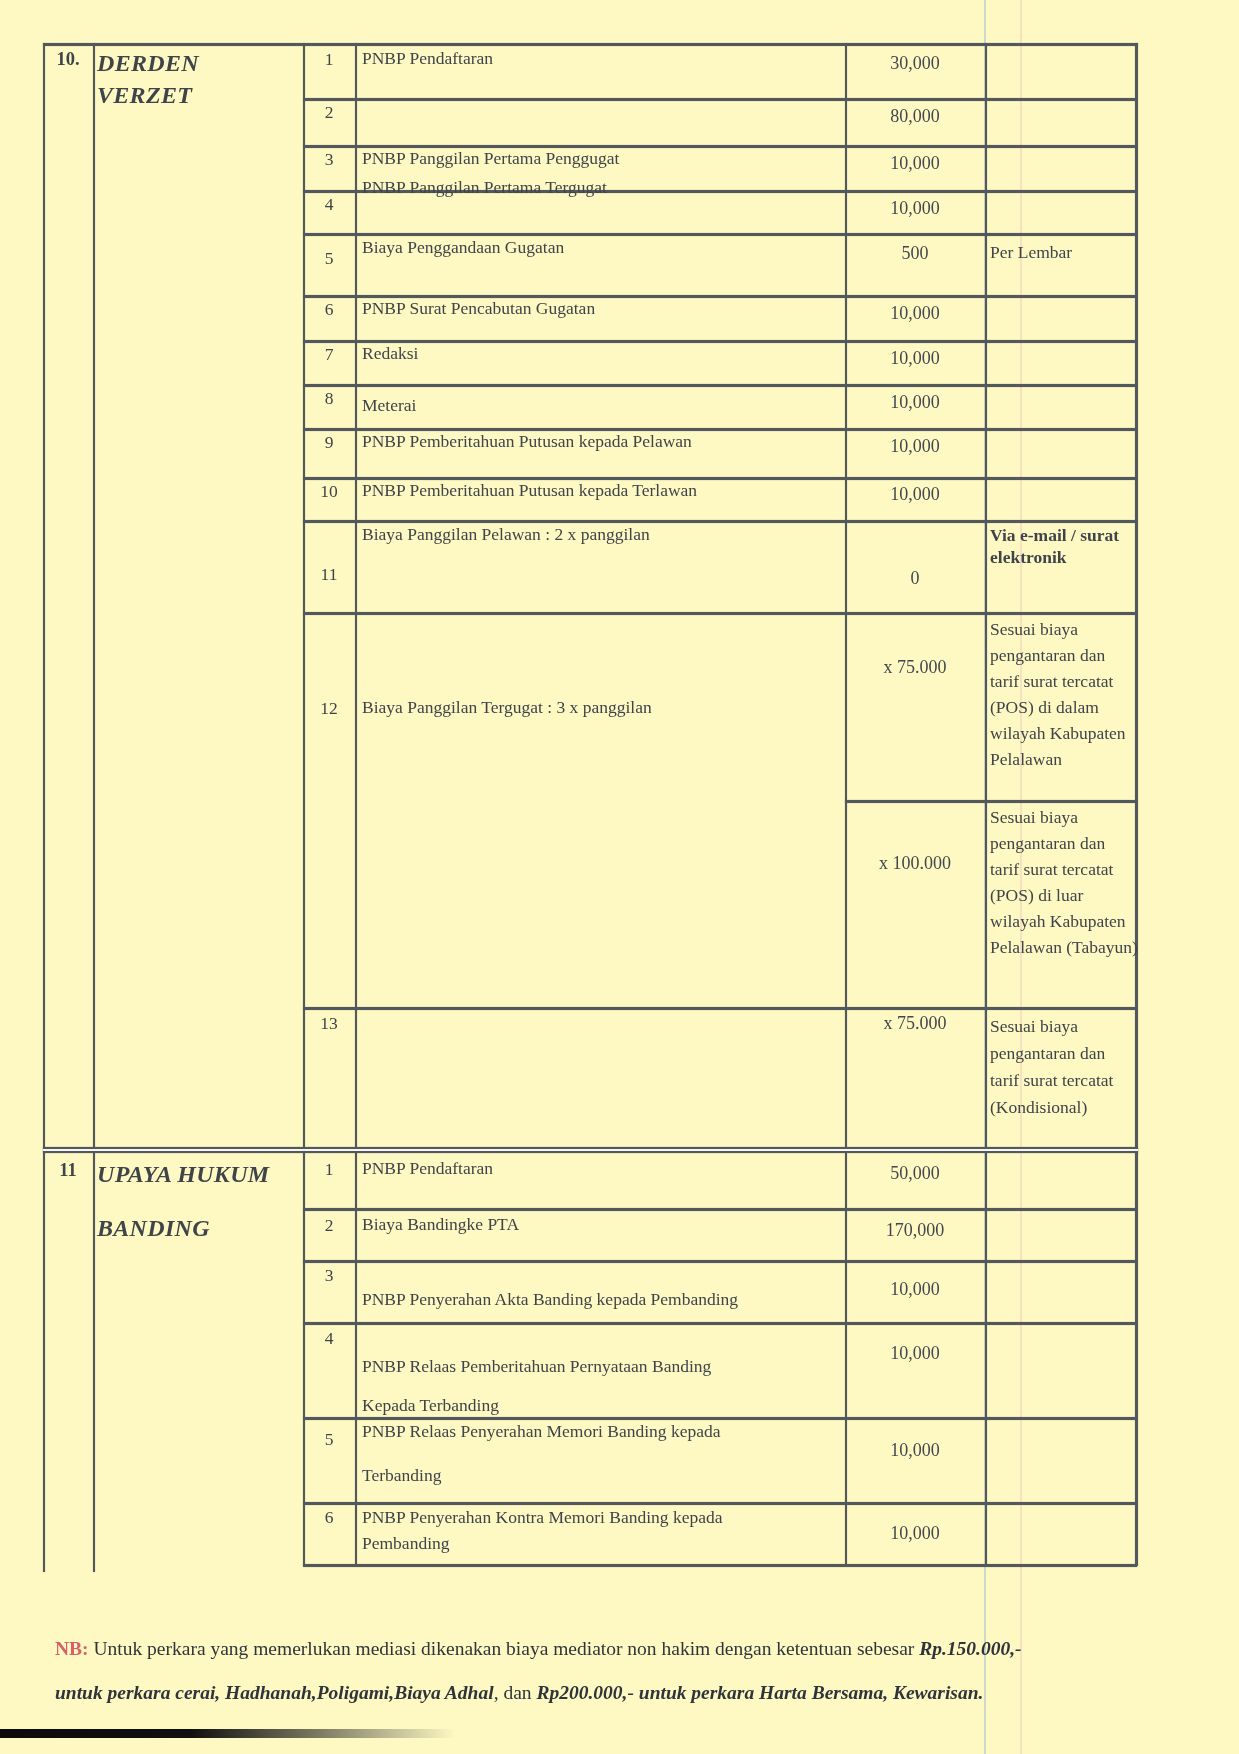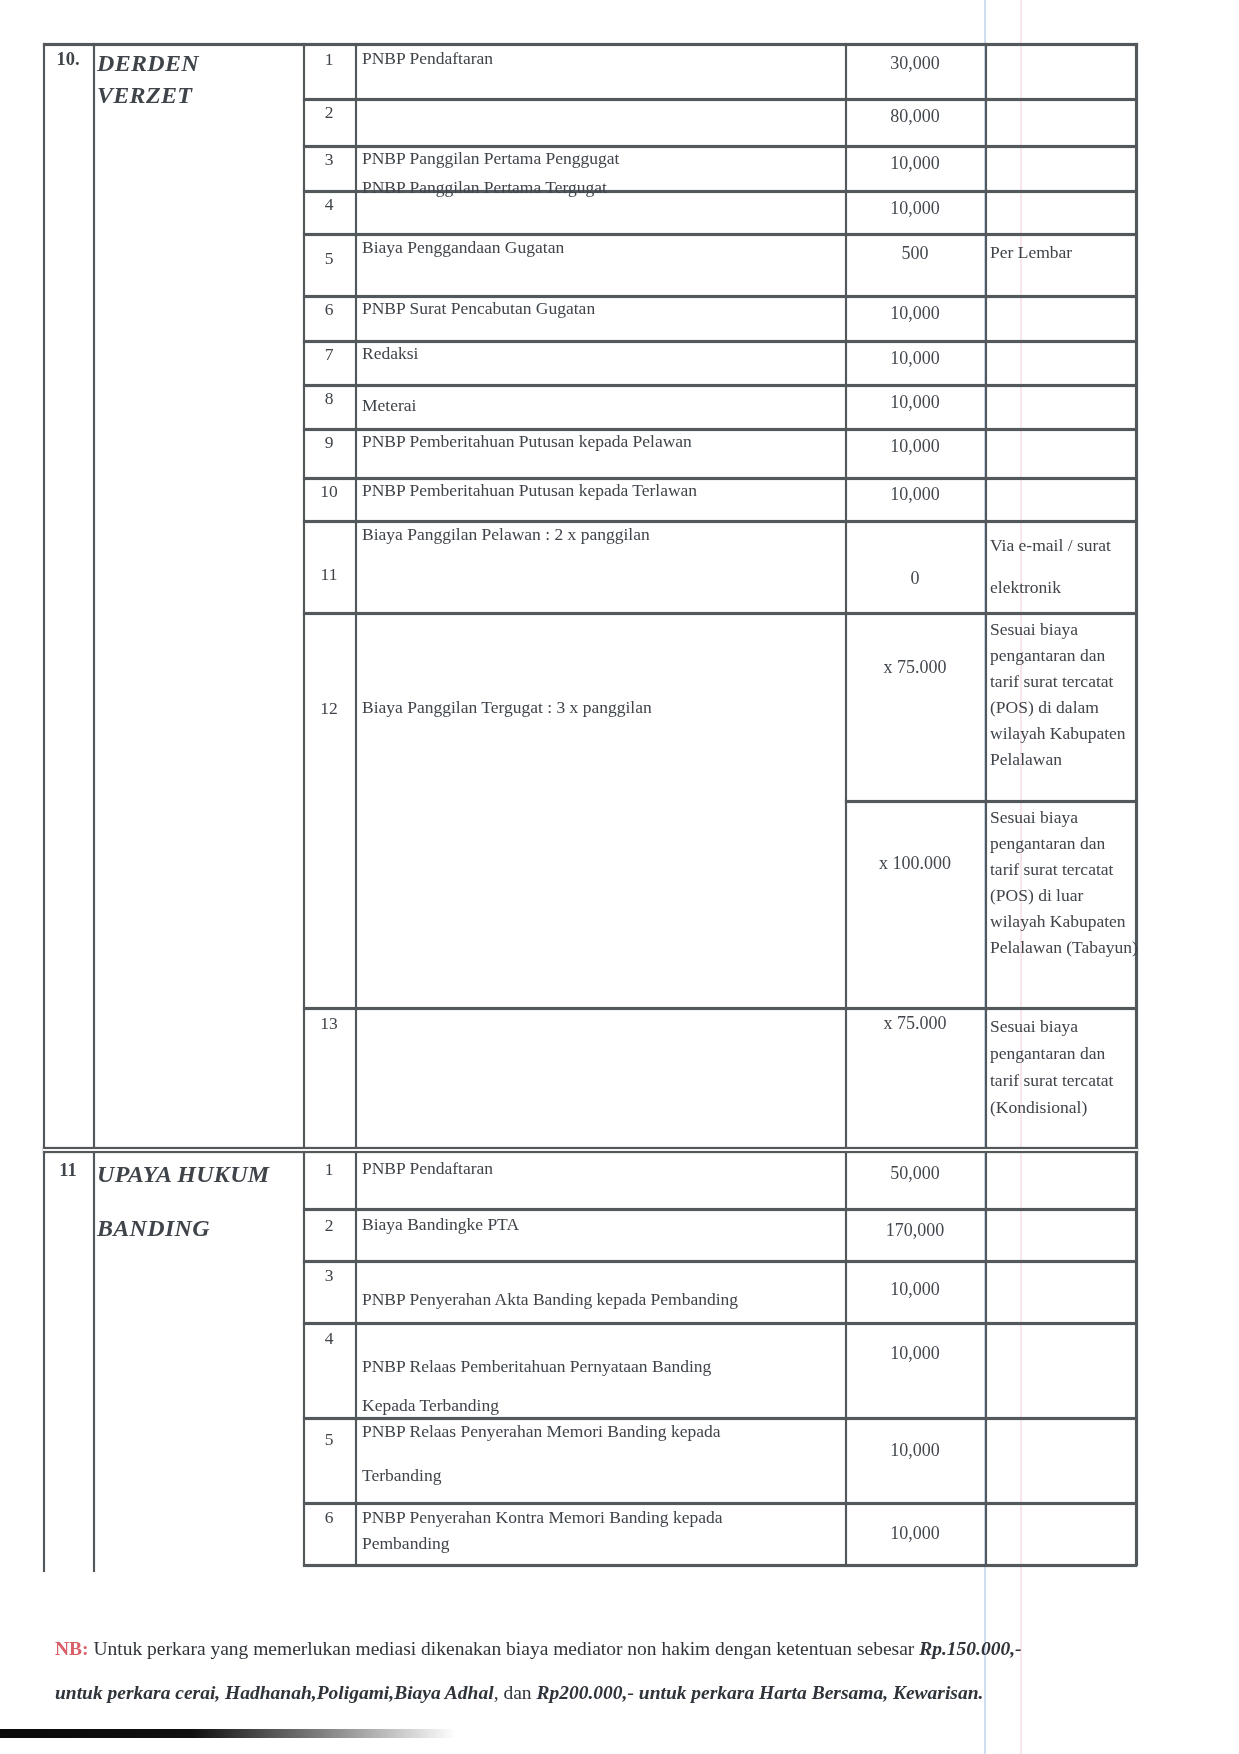--- a/index.html
+++ b/index.html
@@ -1,16 +1,16 @@
 <!DOCTYPE html>
 <html><head>
 <meta charset="utf-8">
 <style>
   html,body{margin:0;padding:0;background:#e8e8e6;}
-  #page{position:relative;width:1239px;height:1754px;background:#ffffff;overflow:hidden;
+  #page{position:relative;width:1239px;height:1754px;background:#fef9c3;overflow:hidden;
         font-family:"Liberation Serif","DejaVu Serif",serif;color:#3f444a;}
   .vrule{position:absolute;width:2px;background:#53585d;box-shadow:0 0 1px rgba(70,75,80,.7);}
   .hrule{position:absolute;height:3px;background:#53585d;box-shadow:0 0 1px rgba(70,75,80,.7);}
   .hrule.dbl{height:6px;background:linear-gradient(to bottom,#53585d 0 2px,#f6f6f3 2px 4px,#53585d 4px 6px);}
   .c{position:absolute;font-size:17.5px;line-height:1.35;}
   .num{width:52px;left:303px;text-align:center;}
   .desc{left:362px;width:480px;}
   .amt{left:845px;width:140px;text-align:center;font-size:18px;color:#42474e;}
   .note{left:990px;width:148px;font-size:17.5px;line-height:27px;}
   .secno{left:43px;width:50px;text-align:center;font-weight:bold;font-size:18.5px;}
@@ -101,21 +101,21 @@
   <div class="c desc" style="top:430px;">PNBP Pemberitahuan Putusan kepada Pelawan</div>
   <div class="c amt" style="top:434px;">10,000</div>
 
   <div class="c num" style="top:480px;">10</div>
   <div class="c desc" style="top:479px;">PNBP Pemberitahuan Putusan kepada Terlawan</div>
   <div class="c amt" style="top:482px;">10,000</div>
 
   <div class="c num" style="top:563px;">11</div>
   <div class="c desc" style="top:523px;">Biaya Panggilan Pelawan : 2 x panggilan</div>
   <div class="c amt" style="top:566px;">0</div>
-  <div class="c note" style="top:524px;width:130px;line-height:42px;">Via e-mail / surat elektronik</div>
+  <div class="c note" style="top:524px;width:130px;line-height:22px;font-weight:bold;">Via e-mail / surat elektronik</div>
 
   <div class="c num" style="top:697px;">12</div>
   <div class="c desc" style="top:696px;">Biaya Panggilan Tergugat : 3 x panggilan</div>
   <div class="c amt" style="top:655px;">x 75.000</div>
   <div class="c note" style="top:616px;line-height:26px;">Sesuai biaya pengantaran dan tarif surat tercatat (POS) di dalam wilayah Kabupaten Pelalawan</div>
   <div class="c amt" style="top:851px;">x 100.000</div>
   <div class="c note" style="top:804px;line-height:26px;">Sesuai biaya pengantaran dan tarif surat tercatat (POS) di luar wilayah Kabupaten Pelalawan (Tabayun)</div>
 
   <div class="c num" style="top:1012px;">13</div>
   <div class="c amt" style="top:1011px;">x 75.000</div>

